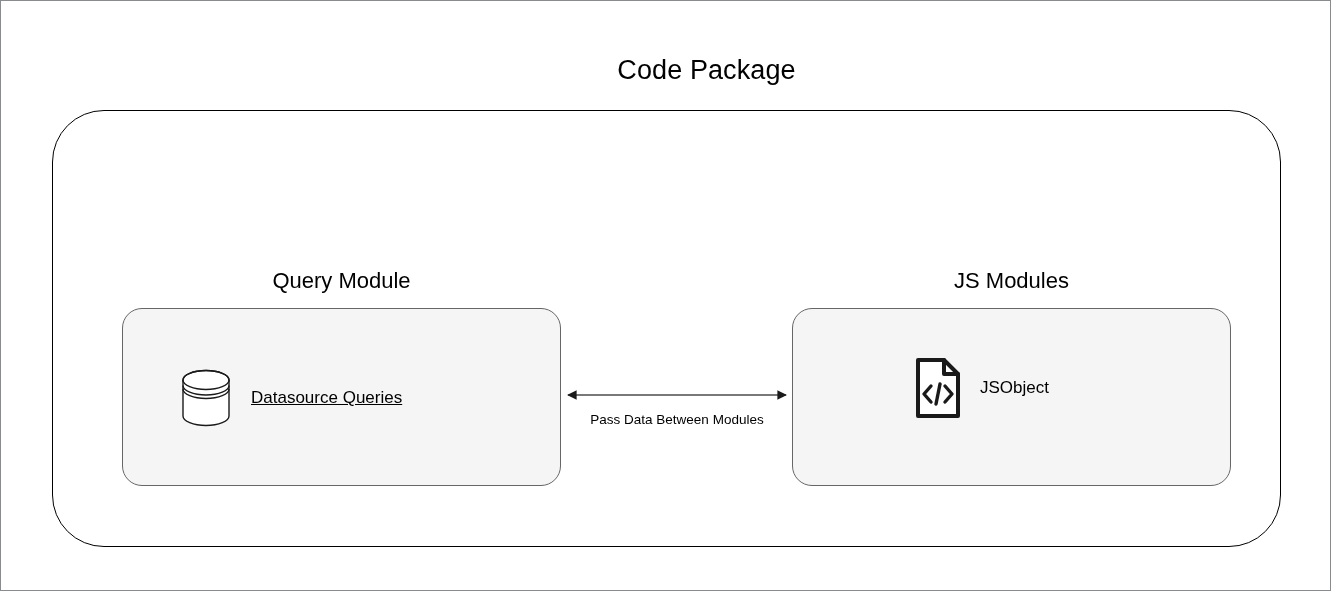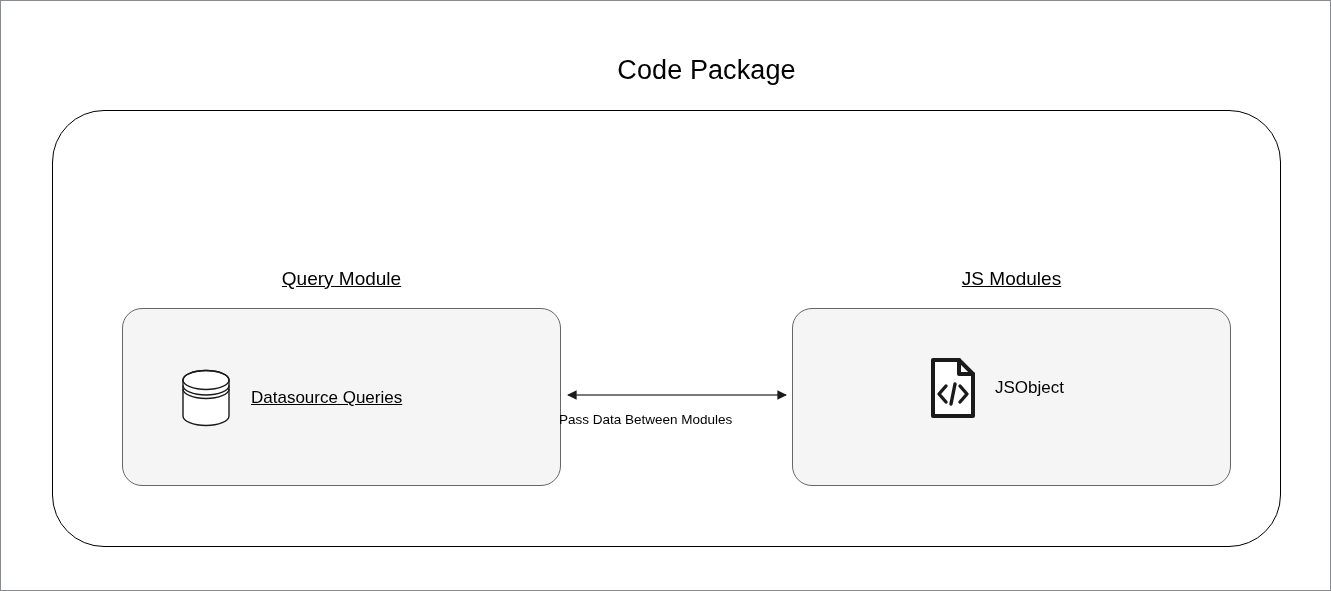--- a/index.html
+++ b/index.html
@@ -49,24 +49,23 @@
 
   
   .module {
     position: absolute;
   }
   .module-title {
     position: absolute;
     top: 0;
     width: 100%;
     text-align: center;
-    font-size: 19px;
+    font-size: 22px;
     color: #000000;
     white-space: nowrap;
-    text-decoration: underline;
   }
   .module-box {
     position: absolute;
     top: 40px;
     left: 0;
     width: 100%;
     height: 178px;
     background: #f5f5f5;
     border: 1.2px solid #666666;
     border-radius: 20px;
@@ -92,21 +91,21 @@
     display: flex;
     align-items: center;
     gap: 18px;
   }
   #datasource-node {
     left: 56px;
     top: 58px;
     text-decoration: underline;
   }
   #jsobject-node {
-    left: 136px;
+    left: 121px;
     top: 48px;
   }
   .node-label {
     font-size: 17px;
     color: #000000;
     white-space: nowrap;
   }
   .node-icon {
     display: block;
     line-height: 0;
@@ -118,20 +117,21 @@
     left: 558px;
     top: 378px;
     width: 236px;
     height: 60px;
   }
   .connector-label {
     position: absolute;
     left: 0;
     top: 33px;
     width: 236px;
+    text-align: center;
     font-size: 13.5px;
     color: #000000;
     white-space: nowrap;
   }
 </style>
 </head>
 <body>
 
 <div id="page">
 

